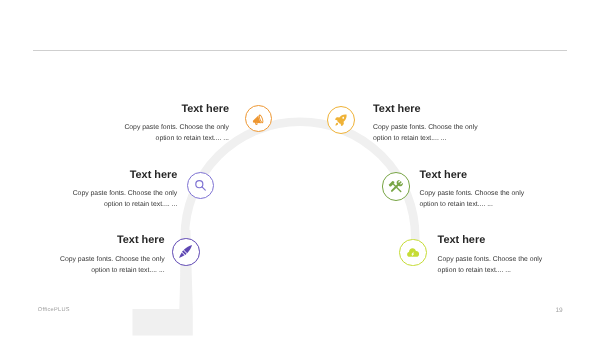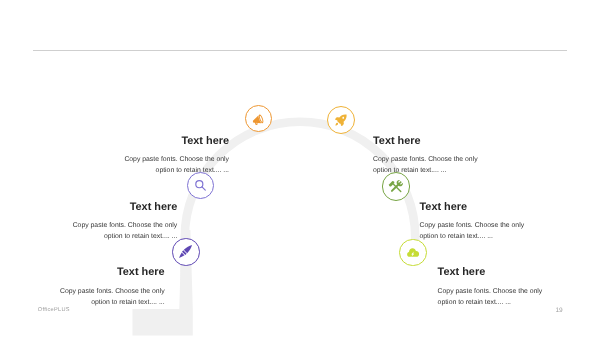--- a/index.html
+++ b/index.html
@@ -9,21 +9,21 @@
   .slide{position:relative;width:600px;height:337px;background:#fff;}
   .topline{position:absolute;left:33px;top:50px;width:534px;height:1px;}
   .archwrap{position:absolute;left:0;top:0;width:600px;height:337px;}
 
   .node{position:absolute;border-radius:50%;background:#fff;box-sizing:border-box;
         border-style:solid;border-width:1.3px;display:flex;align-items:center;justify-content:center;}
   .node .ic{display:block;fill:currentColor;}
   .node .ic .stroked{fill:none;stroke:currentColor;}
 
   .blk{position:absolute;width:160px;}
-  .ttl{font-size:10.9px;font-weight:bold;line-height:12.2px;white-space:nowrap;margin-top:32px;}
+  .ttl{font-size:10.9px;font-weight:bold;line-height:12.2px;white-space:nowrap;}
   .bdy{font-size:6.85px;margin-top:7.0px;white-space:nowrap;}
   .bdy>div{line-height:11.1px;height:11.1px;}
   .r{text-align:right;}
   .l{text-align:left;}
 
   .footer-left{position:absolute;left:37.8px;top:307.4px;font-size:5.6px;letter-spacing:0.28px;}
   .footer-right{position:absolute;left:555.4px;top:306.7px;font-size:6.5px;}
 </style>
 </head>
 <body>

